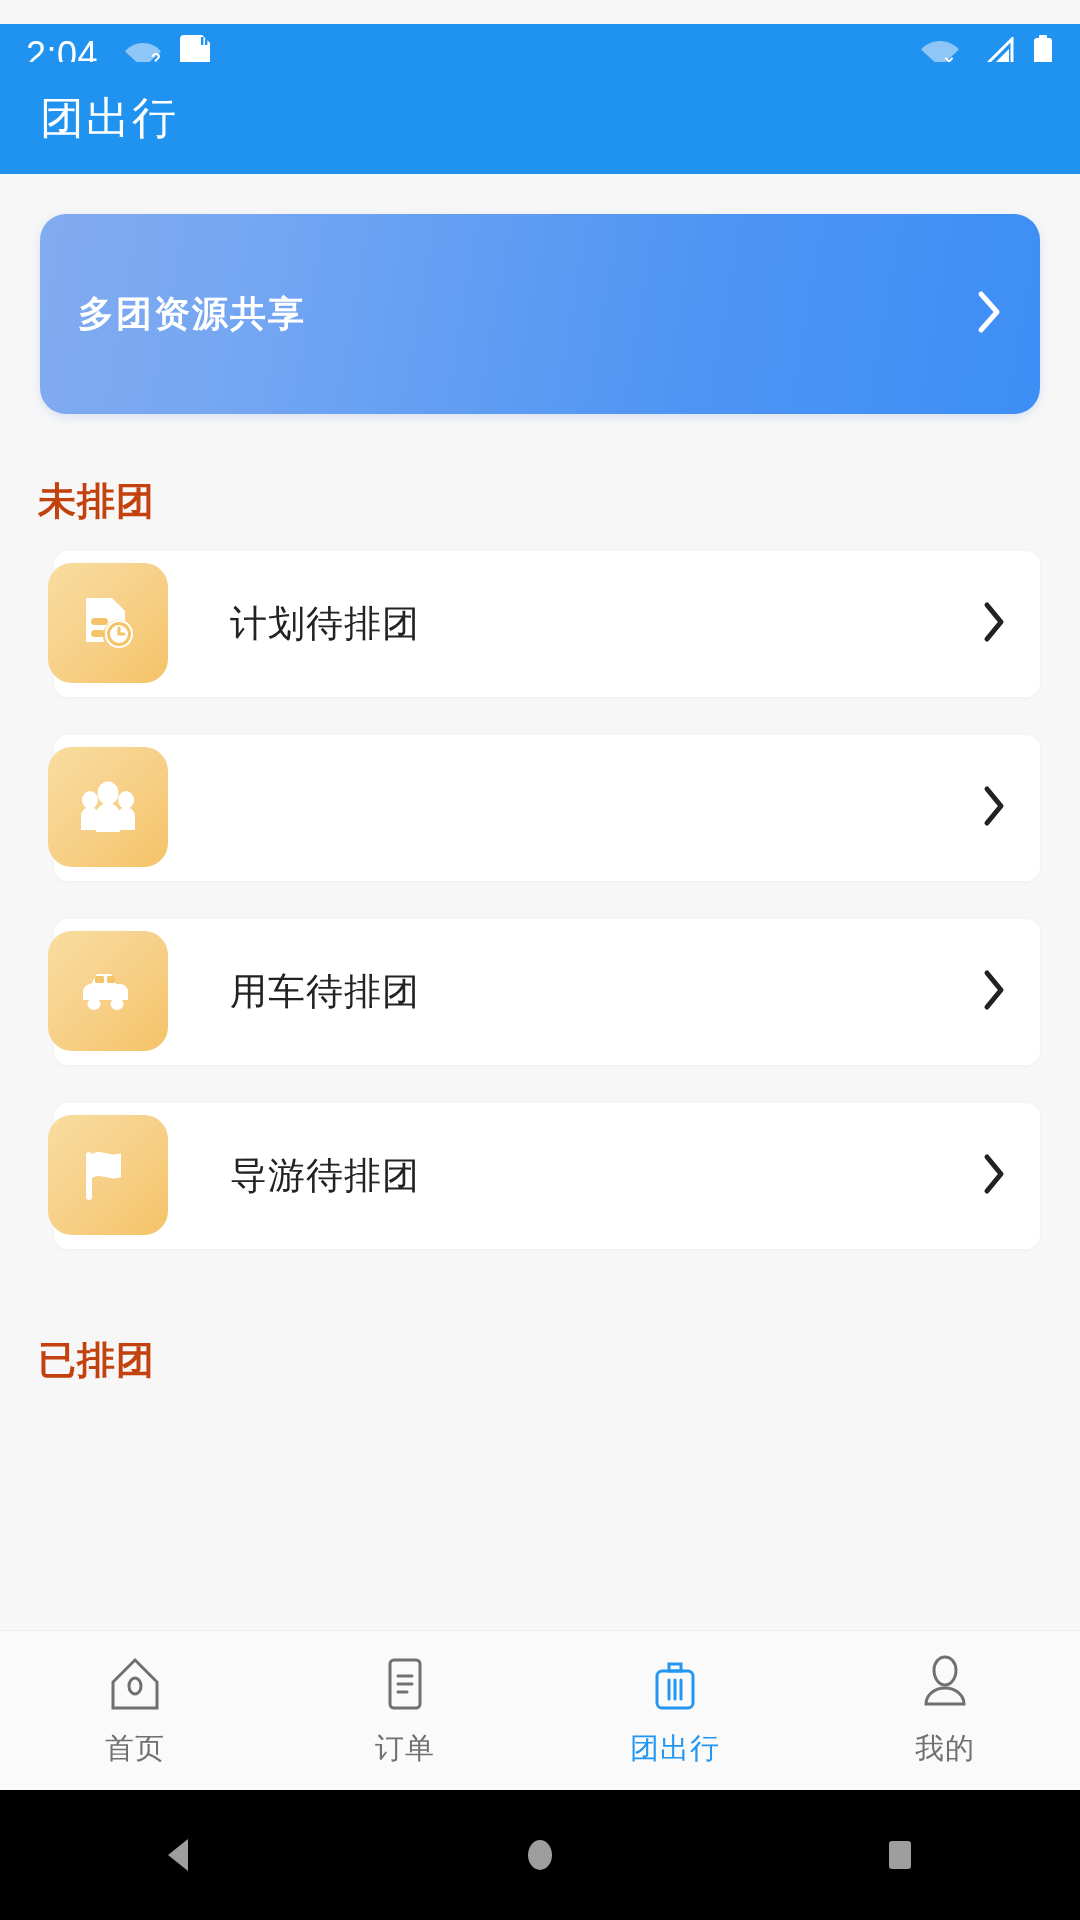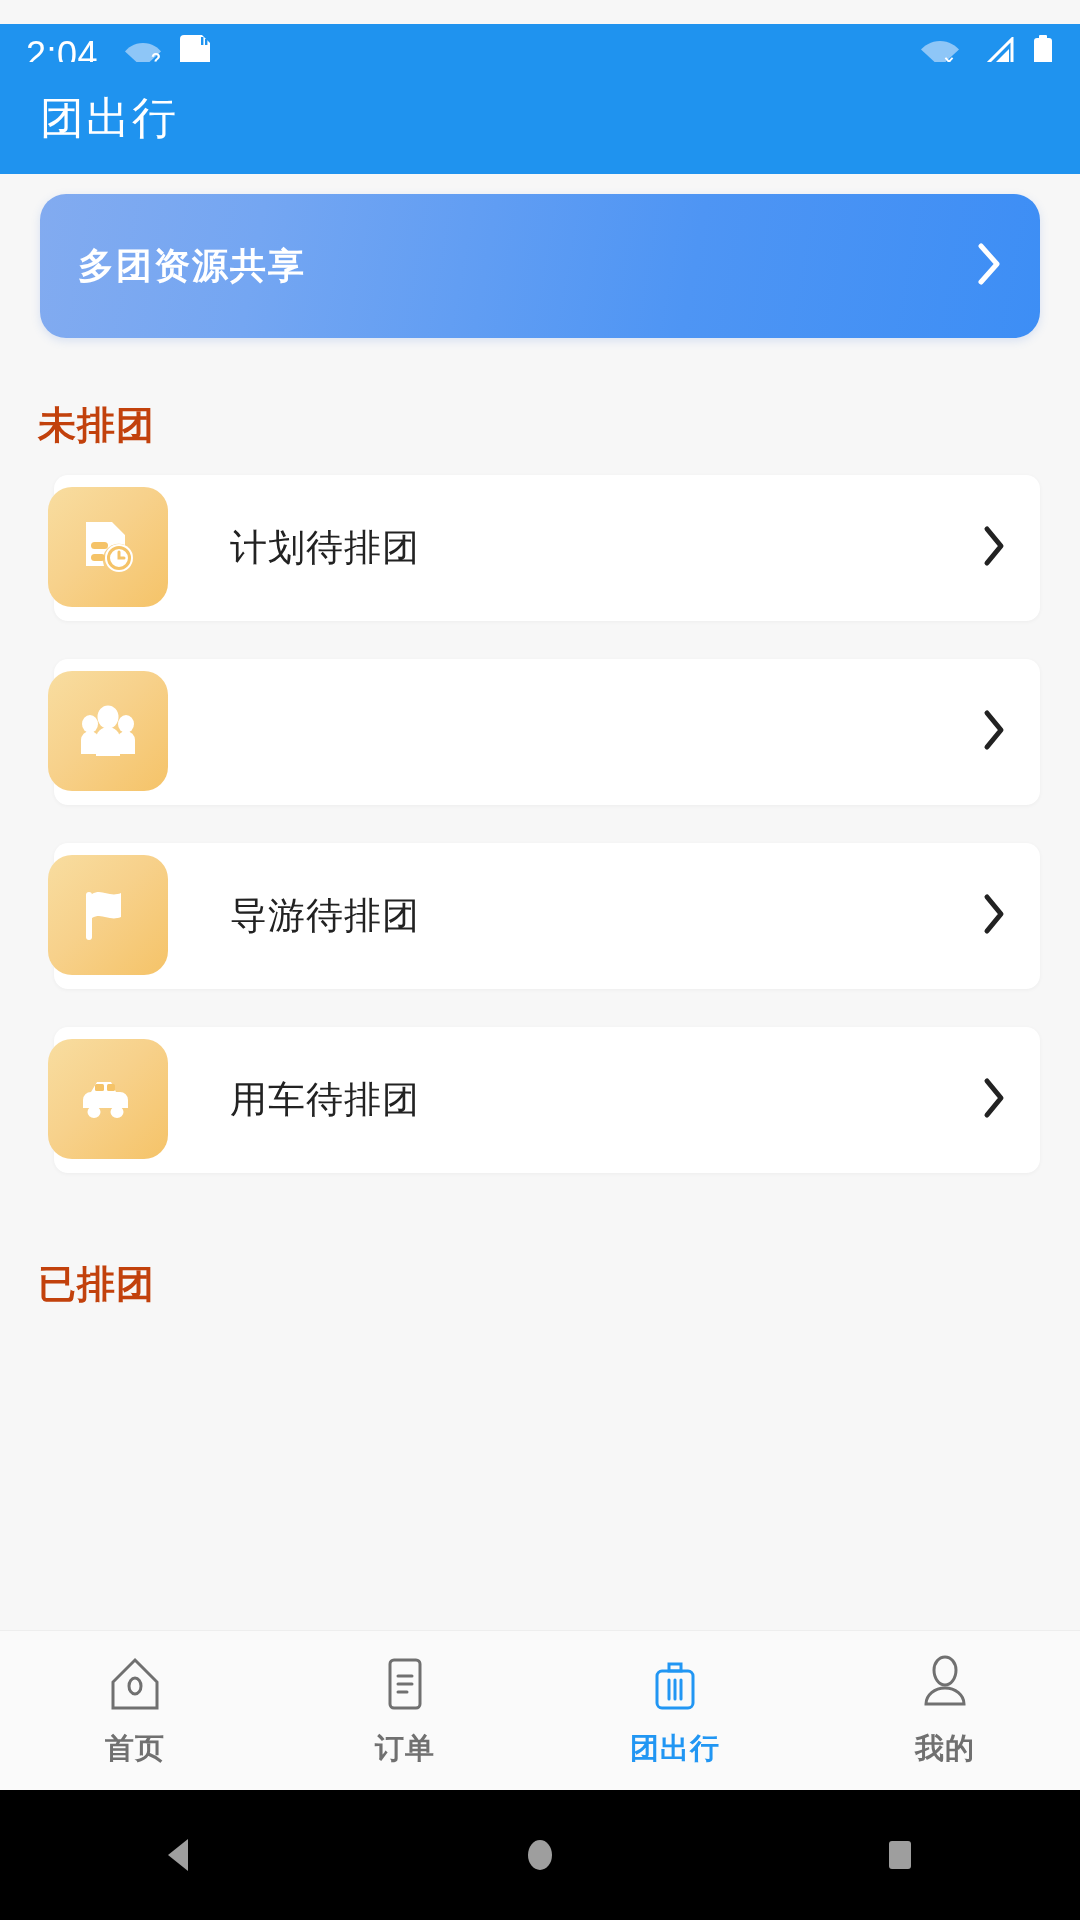--- a/index.html
+++ b/index.html
@@ -31,21 +31,21 @@
 
   
   .content {
     position:absolute; top:174px; left:0; width:1080px; height:1465px;
     background:#f7f7f7; overflow:hidden;
   }
 
   
   .banner {
     position:relative;
-    margin:20px 40px 0 40px; height:144px; border-radius:26px;
+    margin:40px 40px 0 40px; height:200px; border-radius:26px;
     background:linear-gradient(100deg,#82abf0 0%,#74a6f2 22%,#4e95f4 65%,#3d8ef5 100%);
     display:flex; align-items:center; padding:0 38px;
     box-shadow:0 3px 10px rgba(80,130,220,.18);
   }
   .banner-title { color:#fff; font-size:36px; font-weight:bold; letter-spacing:2px; }
   .banner-arrow { margin-left:auto; }
 
   
   .section-title {
     margin:62px 16px 24px 38px; font-size:38px; font-weight:bold; color:#c2410c;
@@ -74,21 +74,21 @@
   .section-title.cut { margin-top:48px; margin-bottom:0; }
 
   
   .tabbar {
     position:absolute; bottom:130px; left:0; width:1080px; height:160px;
     background:#fafafa; border-top:1px solid #eeeeee;
     display:flex; align-items:center;
   }
   .tab {
     flex:1 1 0; display:flex; flex-direction:column;
-    align-items:center; justify-content:center; gap:9px;font-weight:bold;
+    align-items:center; justify-content:center; gap:9px;
   }
   .tab-label { font-size:29px; color:#707070; letter-spacing:1px; }
   .tab.active .tab-label { color:#2196f3; }
 
   
   .navbar {
     position:absolute; bottom:0; left:0; width:1080px; height:130px;
     background:#000; display:flex; align-items:center; justify-content:space-around;
   }
   .nav-btn { width:120px; height:130px; display:flex; align-items:center; justify-content:center; }
@@ -190,43 +190,43 @@
         <span class="row-arrow">
           <svg width="24" height="42" viewBox="0 0 24 42">
             <path d="M5 4 L19 21 L5 38" fill="none" stroke="#222222" stroke-width="5" stroke-linecap="round" stroke-linejoin="round"></path>
           </svg>
         </span>
       </div>
 
       <div class="row">
         <span class="row-icon">
           <svg width="62" height="62" viewBox="0 0 62 62">
-            <rect x="9" y="8" width="6" height="48" rx="3" fill="#ffffff"></rect>
-            <path d="M15 10 C25 4 32 14 44 9 V33 C32 38 25 28 15 34 Z" fill="#ffffff"></path>
-          </svg>
-        </span>
-        <span class="row-label">导游待排团</span>
-        <span class="row-arrow">
-          <svg width="24" height="42" viewBox="0 0 24 42">
-            <path d="M5 4 L19 21 L5 38" fill="none" stroke="#222222" stroke-width="5" stroke-linecap="round" stroke-linejoin="round"></path>
-          </svg>
-        </span>
-      </div>
-
-      <div class="row">
-        <span class="row-icon">
-          <svg width="62" height="62" viewBox="0 0 62 62">
             <path d="M14 24 L20 14 h14 l5 10 h4 a8 8 0 0 1 8 8 v8 H6 v-8 a8 8 0 0 1 8 -8 Z" fill="#ffffff"></path>
             <rect x="18" y="16" width="9" height="7" rx="1.5" fill="#f5c368"></rect>
             <rect x="30" y="16" width="8" height="7" rx="1.5" fill="#f5c368"></rect>
             <ellipse cx="17" cy="44" rx="6.5" ry="6" fill="#ffffff"></ellipse>
             <ellipse cx="40" cy="44" rx="6.5" ry="6" fill="#ffffff"></ellipse>
           </svg>
         </span>
         <span class="row-label">用车待排团</span>
+        <span class="row-arrow">
+          <svg width="24" height="42" viewBox="0 0 24 42">
+            <path d="M5 4 L19 21 L5 38" fill="none" stroke="#222222" stroke-width="5" stroke-linecap="round" stroke-linejoin="round"></path>
+          </svg>
+        </span>
+      </div>
+
+      <div class="row">
+        <span class="row-icon">
+          <svg width="62" height="62" viewBox="0 0 62 62">
+            <rect x="9" y="8" width="6" height="48" rx="3" fill="#ffffff"></rect>
+            <path d="M15 10 C25 4 32 14 44 9 V33 C32 38 25 28 15 34 Z" fill="#ffffff"></path>
+          </svg>
+        </span>
+        <span class="row-label">导游待排团</span>
         <span class="row-arrow">
           <svg width="24" height="42" viewBox="0 0 24 42">
             <path d="M5 4 L19 21 L5 38" fill="none" stroke="#222222" stroke-width="5" stroke-linecap="round" stroke-linejoin="round"></path>
           </svg>
         </span>
       </div>
 
     </div>
 
     <div class="section-title cut">已排团</div>

